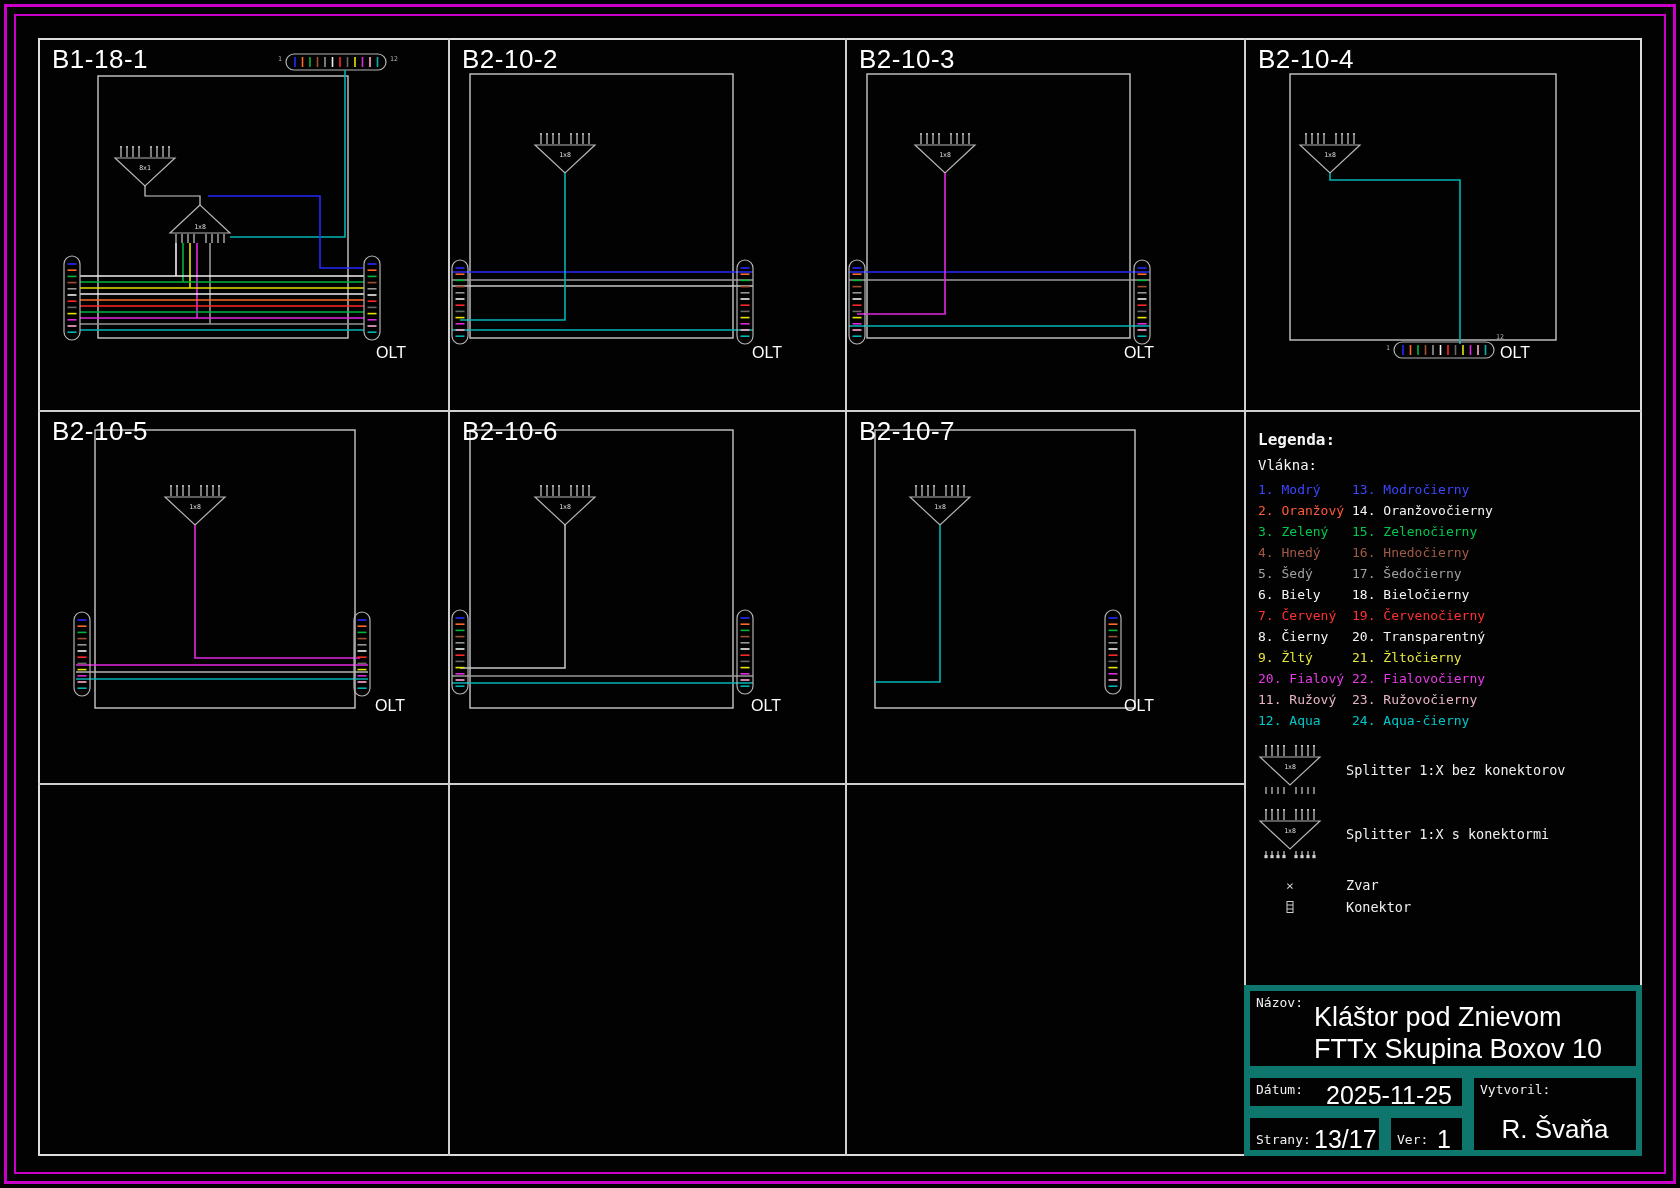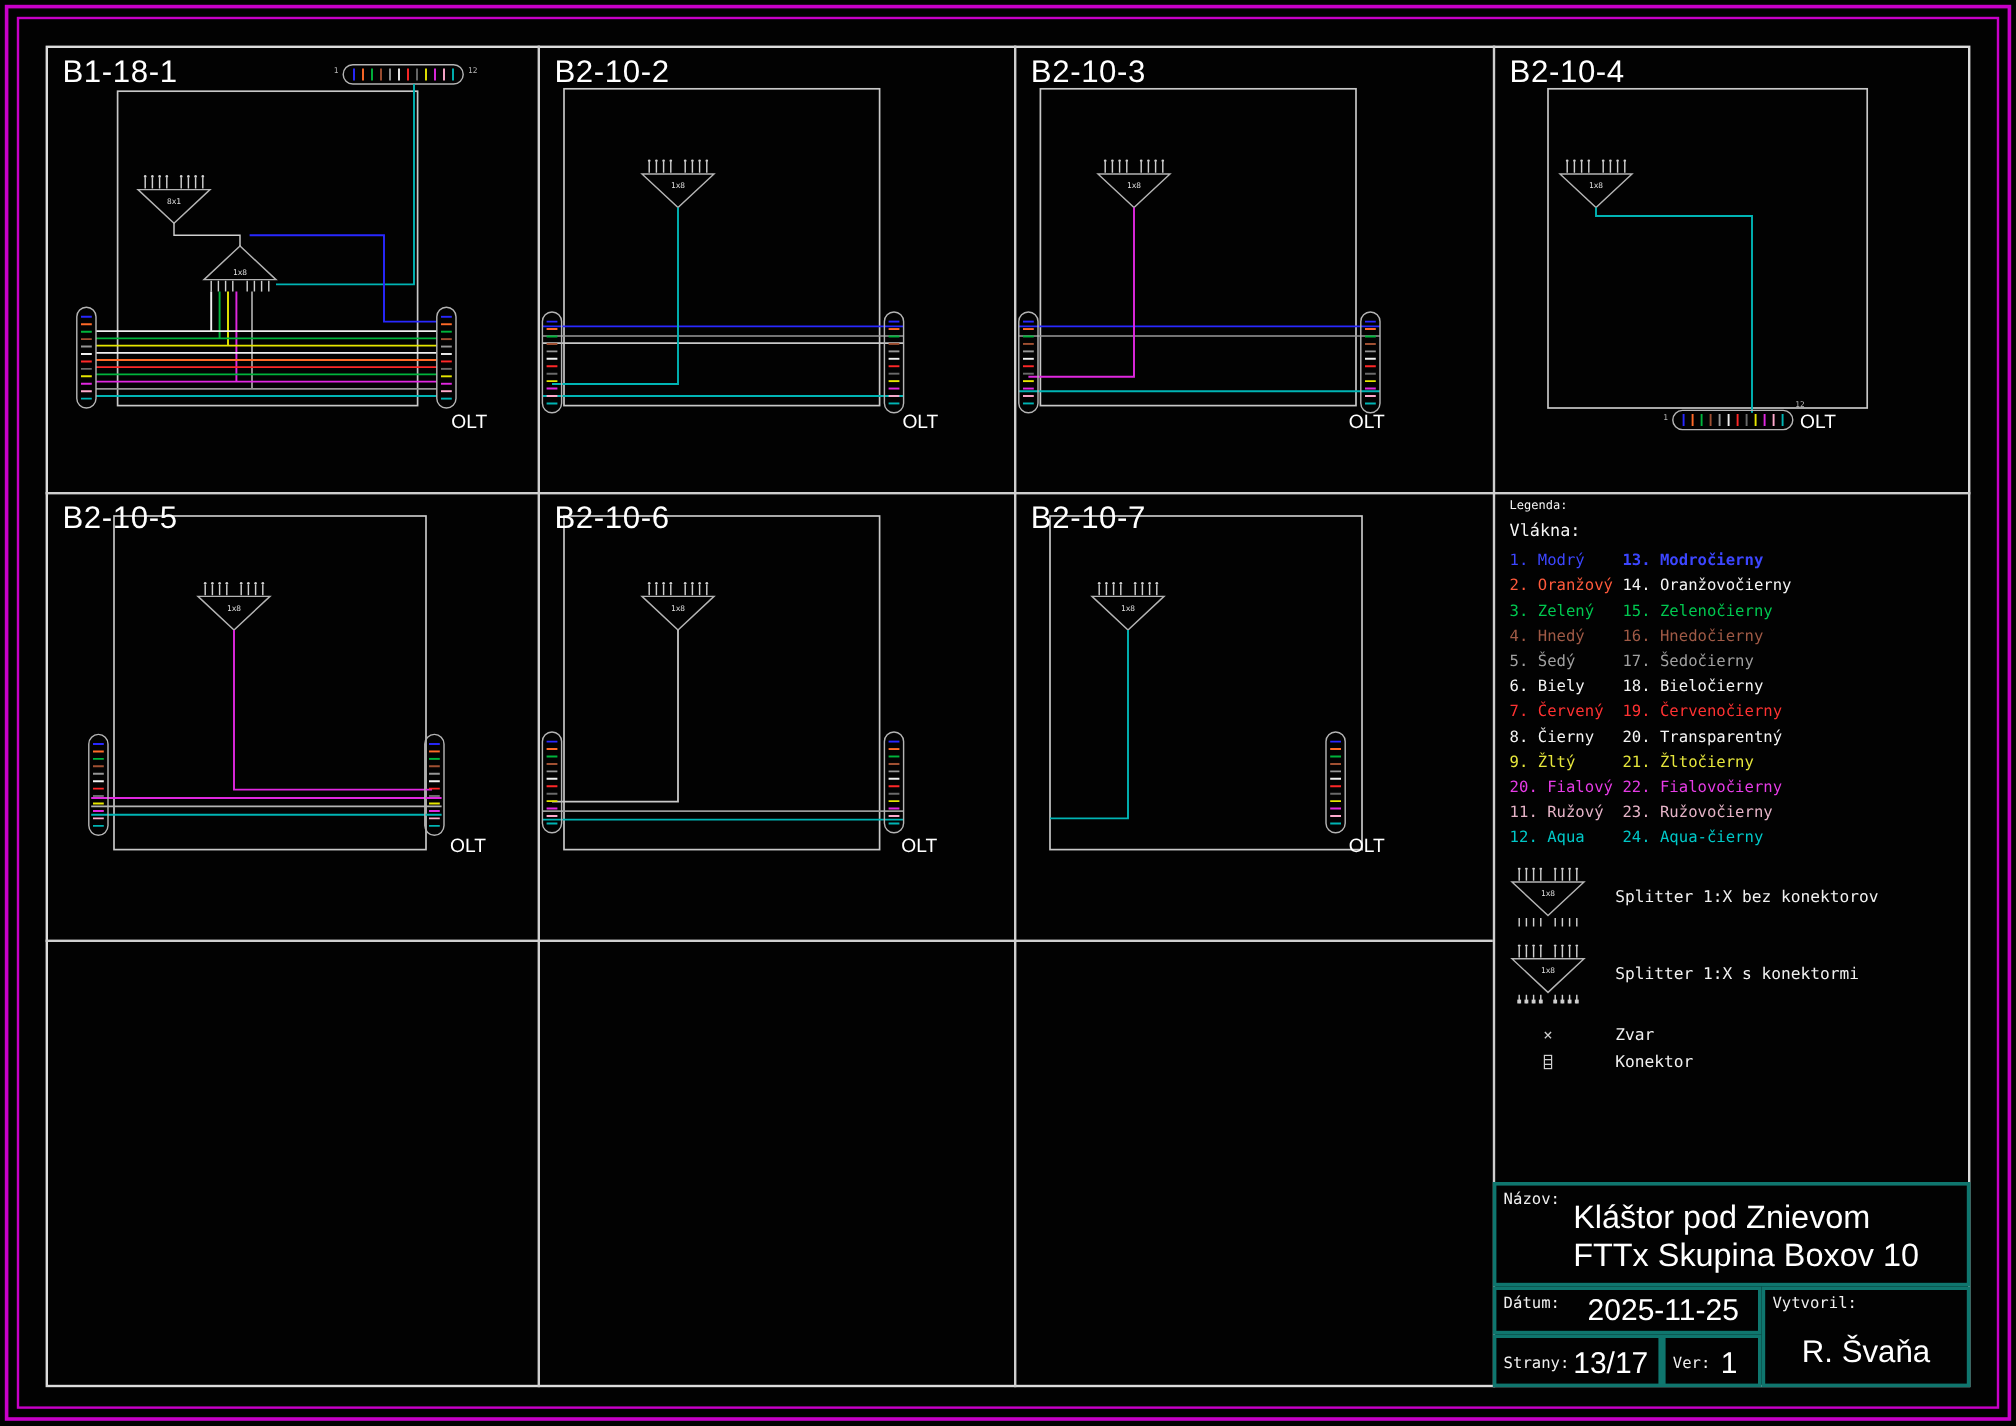--- a/index.html
+++ b/index.html
@@ -16,32 +16,32 @@
   .panel-title{position:absolute;left:14px;top:6px;font-family:"Liberation Sans",sans-serif;
                font-size:26px;color:#ffffff;letter-spacing:0.5px;}
   .olt{position:absolute;font-family:"Liberation Sans",sans-serif;font-size:16px;color:#ffffff;}
   .sym{fill:none;stroke:#b4b4b4;stroke-width:1.2px;}
   .box{fill:none;stroke:#c8c8c8;stroke-width:1.4px;}
   .wire{fill:none;stroke-width:1.2px;}
   .spl-label{font-size:6.5px;fill:#e0e0e0;font-family:"DejaVu Sans Mono",monospace;}
   .tiny{font-size:6.5px;fill:#b4b4b4;font-family:"DejaVu Sans Mono",monospace;}
   
   .legend{position:absolute;left:1244px;top:410px;width:398px;height:575px;}
-  .legend-title{margin:6px 0 0 14px;font-size:10px;font-weight:normal;color:#f5f5f5;}
+  .legend-title{margin:20px 0 0 14px;font-size:16px;font-weight:bold;color:#f5f5f5;}
   .legend-subtitle{margin:8px 0 0 14px;font-size:14px;color:#f5f5f5;}
   .fiber-cols{display:flex;margin:6px 0 0 14px;}
   .fiber-col{display:block;}
   .fiber-col:first-child{width:94px;}
   .fiber-row{font-size:13px;line-height:21px;white-space:nowrap;}
   .legend-row{display:flex;align-items:center;margin:14px 0 0 14px;}
   .legend-row .sym-cell{flex:0 0 64px;width:64px;text-align:center;display:flex;justify-content:center;align-items:center;}
   .legend-row .lg-label{font-size:13.5px;color:#f0f0f0;margin-left:24px;white-space:nowrap;}
   .zvar-sym{font-size:13px;color:#cfcfcf;}
   
-  .tb-box{position:absolute;border:3px solid #0f766e;box-sizing:border-box;}
+  .tb-box{position:absolute;border:6px solid #0f766e;box-sizing:border-box;}
   .tb-label{position:absolute;left:6px;top:4px;font-size:13px;color:#f0f0f0;white-space:nowrap;}
   .tb-value{position:absolute;font-family:"Liberation Sans",sans-serif;font-size:25px;color:#ffffff;white-space:nowrap;}
   .tb-title{position:absolute;left:64px;top:10px;font-family:"Liberation Sans",sans-serif;
             font-size:27px;line-height:32px;color:#ffffff;white-space:nowrap;}
   .tb-person{position:absolute;left:0;right:0;top:36px;text-align:center;
              font-family:"Liberation Sans",sans-serif;font-size:26px;color:#ffffff;}
 </style>
 </head>
 <body>
 
@@ -517,21 +517,21 @@
           <div class="fiber-row" style="color: rgb(160, 160, 160);">5. Šedý</div>
           <div class="fiber-row" style="color: rgb(245, 245, 245);">6. Biely</div>
           <div class="fiber-row" style="color: rgb(255, 50, 50);">7. Červený</div>
           <div class="fiber-row" style="color: rgb(245, 245, 245);">8. Čierny</div>
           <div class="fiber-row" style="color: rgb(230, 230, 60);">9. Žltý</div>
           <div class="fiber-row" style="color: rgb(230, 60, 230);">20. Fialový</div>
           <div class="fiber-row" style="color: rgb(230, 180, 200);">11. Ružový</div>
           <div class="fiber-row" style="color: rgb(0, 200, 200);">12. Aqua</div>
         </div>
       <div class="fiber-col">
-          <div class="fiber-row" style="color: rgb(60, 70, 255); font-weight: bold;">13. Modročierny</div>
+          <div class="fiber-row" style="color: rgb(60, 70, 255);">13. Modročierny</div>
           <div class="fiber-row" style="color: rgb(245, 245, 245);">14. Oranžovočierny</div>
           <div class="fiber-row" style="color: rgb(0, 200, 80);">15. Zelenočierny</div>
           <div class="fiber-row" style="color: rgb(160, 90, 70);">16. Hnedočierny</div>
           <div class="fiber-row" style="color: rgb(160, 160, 160);">17. Šedočierny</div>
           <div class="fiber-row" style="color: rgb(245, 245, 245);">18. Bieločierny</div>
           <div class="fiber-row" style="color: rgb(255, 50, 50);">19. Červenočierny</div>
           <div class="fiber-row" style="color: rgb(245, 245, 245);">20. Transparentný</div>
           <div class="fiber-row" style="color: rgb(230, 230, 60);">21. Žltočierny</div>
           <div class="fiber-row" style="color: rgb(230, 60, 230);">22. Fialovočierny</div>
           <div class="fiber-row" style="color: rgb(230, 180, 200);">23. Ružovočierny</div>

